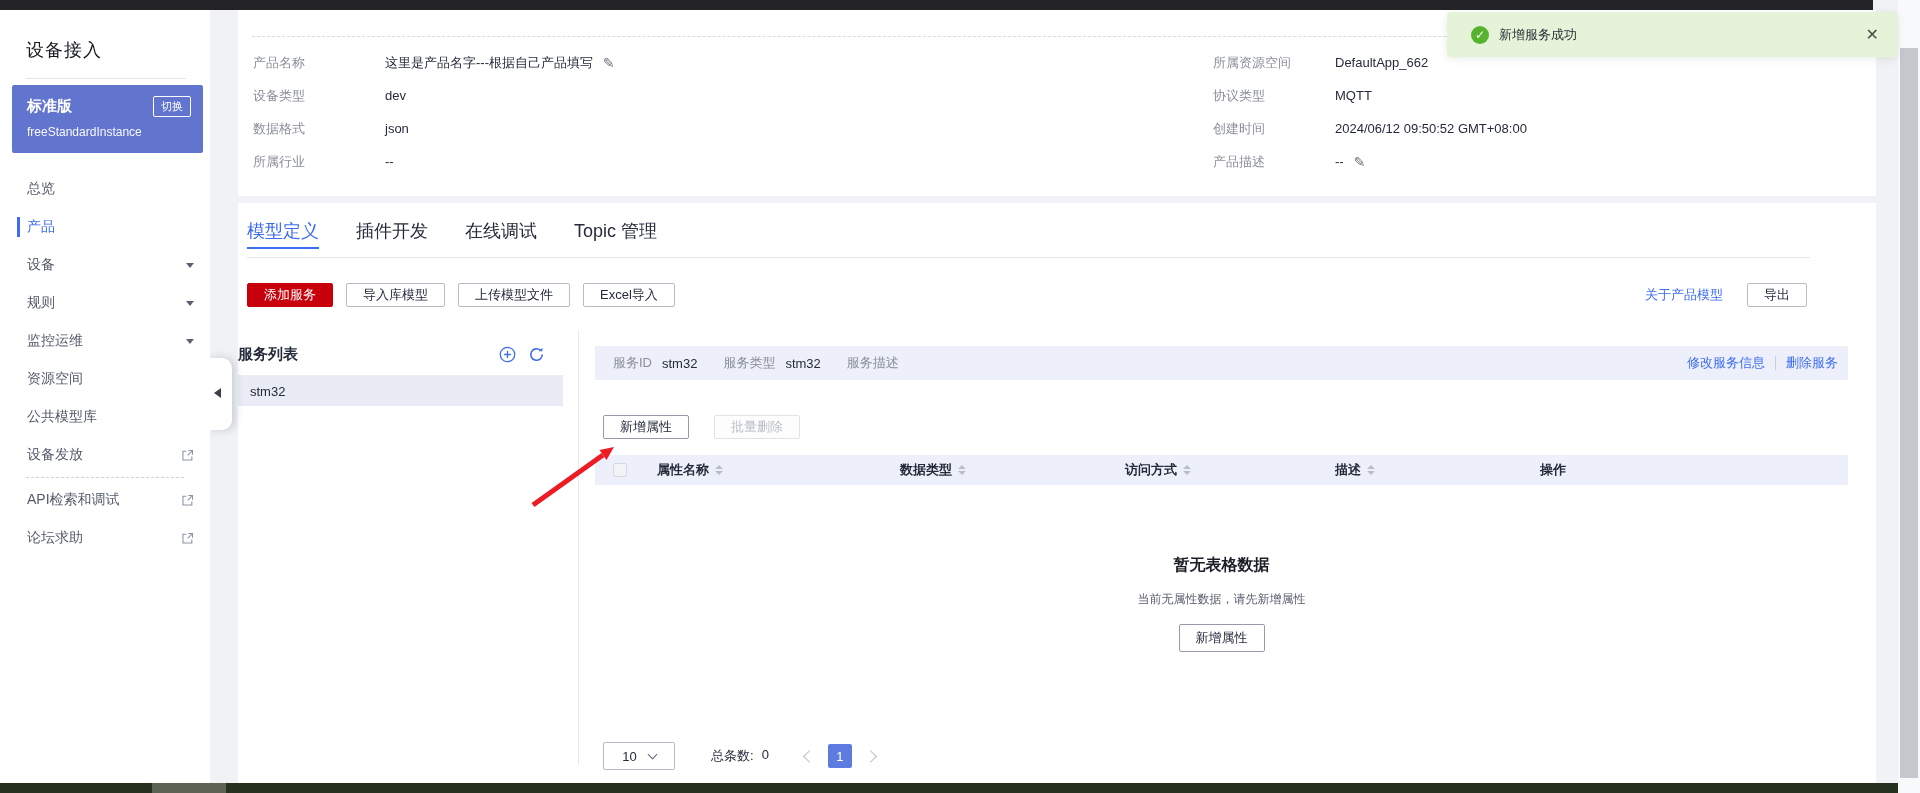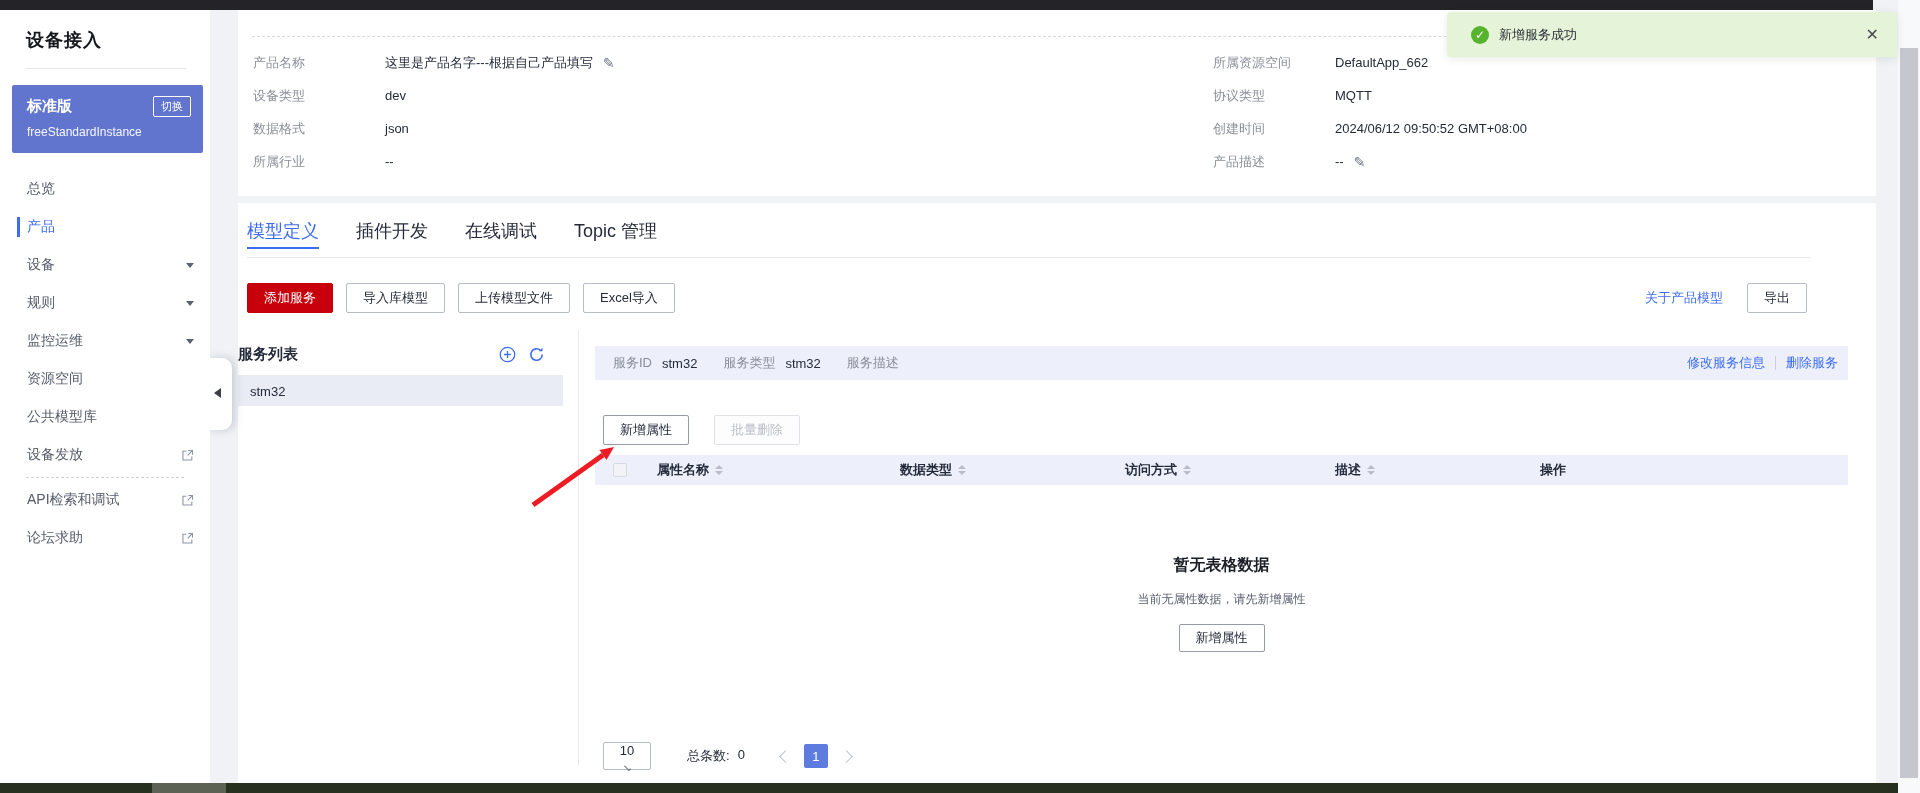--- a/index.html
+++ b/index.html
@@ -9,21 +9,21 @@
 
   
   .top-strip { position:absolute; left:0; top:0; width:1873px; height:10px; background:#242428; z-index:40; }
   .bottom-strip { position:absolute; left:0; top:783px; width:1898px; height:10px; background:#272f1e; z-index:40; }
   .bottom-strip .seg { position:absolute; left:152px; top:0; width:74px; height:10px; background:#5c6354; }
   .scroll-track { position:absolute; left:1898px; top:0; width:22px; height:793px; background:#f8f9fb; z-index:41; }
   .scroll-thumb { position:absolute; left:2px; top:48px; width:18px; height:730px; background:#c4c7ce; }
 
   
   .sidebar { position:absolute; left:0; top:10px; width:210px; height:773px; background:#fff; z-index:10; }
-  .sb-title { font-size:18px; font-weight:bold; color:#16181d; padding:18px 0 0 26px; letter-spacing:1px; }
+  .sb-title { font-size:18px; font-weight:normal; color:#16181d; padding:28px 0 0 26px; letter-spacing:1px; }
   .sb-divider { height:1px; background:#e5e6e9; margin:16px 24px 0 26px; }
   .instance-card { position:absolute; left:12px; top:75px; width:191px; height:68px; background:#6275ce; border-radius:2px; color:#fff; padding:11px 12px 0 15px; }
   .ic-row { display:flex; align-items:center; justify-content:space-between; }
   .ic-edition { font-size:15px; font-weight:bold; }
   .ic-switch { font-size:11px; color:#fff; background:transparent; border:1px solid #fff; border-radius:2px; padding:2px 7px; cursor:pointer;margin-left:31px; }
   .ic-name { font-size:12px; margin-top:8px; opacity:.95; }
   .sb-nav { position:absolute; left:0; top:160px; width:210px; }
   .nav-item { position:relative; height:38px; display:flex; align-items:center; padding:0 16px 0 27px; font-size:14px; color:#545b69; cursor:pointer; }
   .nav-item.active { color:#3d6cf0; }
   .nav-item.active::before { content:""; position:absolute; left:17px; top:9px; width:3px; height:20px; background:#3d6cf0; }
@@ -49,21 +49,21 @@
   .info-row .val { color:#252b3a; }
   .pencil { color:#6b7280; font-size:14px; margin-left:10px; cursor:pointer; }
 
   .card2 { left:238px; top:203px; width:1638px; height:580px; }
   .tabs { position:absolute; left:9px; top:16px; display:flex; gap:37px; }
   .tab { font-size:18px; color:#252b3a; padding-bottom:6px; cursor:pointer; position:relative; }
   .tab.active { color:#3d6cf0; }
   .tab.active::after { content:""; position:absolute; left:0; right:0; bottom:0; height:2px; background:#3d6cf0; }
   .tab-line { position:absolute; left:9px; right:66px; top:54px; height:1px; background:#e6e7ea; }
 
-  .btn { display:inline-flex; align-items:center; justify-content:center; height:30px; font-size:13px; border-radius:2px; cursor:pointer; background:#fff; border:1px solid #b7bcc6; color:#252b3a; padding:0 16px; }
+  .btn { display:inline-flex; align-items:center; justify-content:center; height:24px; font-size:13px; border-radius:2px; cursor:pointer; background:#fff; border:1px solid #b7bcc6; color:#252b3a; padding:0 16px; }
   .btn.danger { background:#c7000b; border-color:#c7000b; color:#fff; }
   .btn.disabled { color:#b9bdc7; border-color:#e0e2e7; background:#fdfdfe; cursor:default; }
   .btn.dark-outline { border-color:#959aa6; }
   .toolbar { position:absolute; left:9px; top:80px; display:flex; gap:13px; }
   .tb-right { position:absolute; right:69px; top:80px; display:flex; align-items:center; gap:24px; }
   .link { color:#3d6cf0; font-size:13px; cursor:pointer; text-decoration:none; }
 
   
   .pane-left { position:absolute; left:0; top:127px; width:325px; bottom:8px; }
   .pl-header { position:absolute; left:0; top:8px; width:100%; height:32px; display:flex; align-items:center; }
@@ -92,21 +92,21 @@
   .sorter i { display:block; width:0; height:0; border-left:4px solid transparent; border-right:4px solid transparent; }
   .sorter .up { border-bottom:4px solid #b8bdc9; }
   .sorter .down { border-top:4px solid #b8bdc9; }
 
   .empty { position:absolute; left:0; top:225px; width:100%; text-align:center; }
   .empty-title { font-size:16px; font-weight:bold; color:#1b1e26; }
   .empty-hint { font-size:12px; color:#575d6c; margin-top:15px; }
   .empty .btn { margin-top:16px; height:28px; }
 
   .pagination { position:absolute; left:8px; top:412px; display:flex; align-items:center; }
-  .pg-select { width:48px; height:28px; border:1px solid #b7bcc6; border-radius:2px; display:flex; align-items:center; justify-content:center; gap:12px; font-size:13px; color:#252b3a; cursor:pointer;flex-direction:column; }
+  .pg-select { width:72px; height:28px; border:1px solid #b7bcc6; border-radius:2px; display:flex; align-items:center; justify-content:center; gap:12px; font-size:13px; color:#252b3a; cursor:pointer; }
   .chev { width:7px; height:7px; border-right:1.5px solid #5f6575; border-bottom:1.5px solid #5f6575; transform:rotate(45deg); margin-top:-4px; }
   .pg-total { margin-left:36px; font-size:13px; color:#252b3a; display:flex; gap:8px; }
   .pg-nav { margin-left:36px; display:flex; align-items:center; gap:14px; }
   .pg-arrow { width:9px; height:9px; border-right:1.6px solid #b8bdc9; border-bottom:1.6px solid #b8bdc9; cursor:pointer; }
   .pg-arrow.prev { transform:rotate(135deg); }
   .pg-arrow.next { transform:rotate(-45deg); }
   .pg-page { width:24px; height:24px; background:#5e7ce0; color:#fff; font-size:13px; border-radius:2px; display:flex; align-items:center; justify-content:center; cursor:pointer; }
 
   
   .toast { position:absolute; left:1447px; top:12px; width:450px; height:45px; background:#e5f4d8; border-radius:4px; display:flex; align-items:center; z-index:50; box-shadow:0 2px 8px rgba(70,90,60,.12); }

